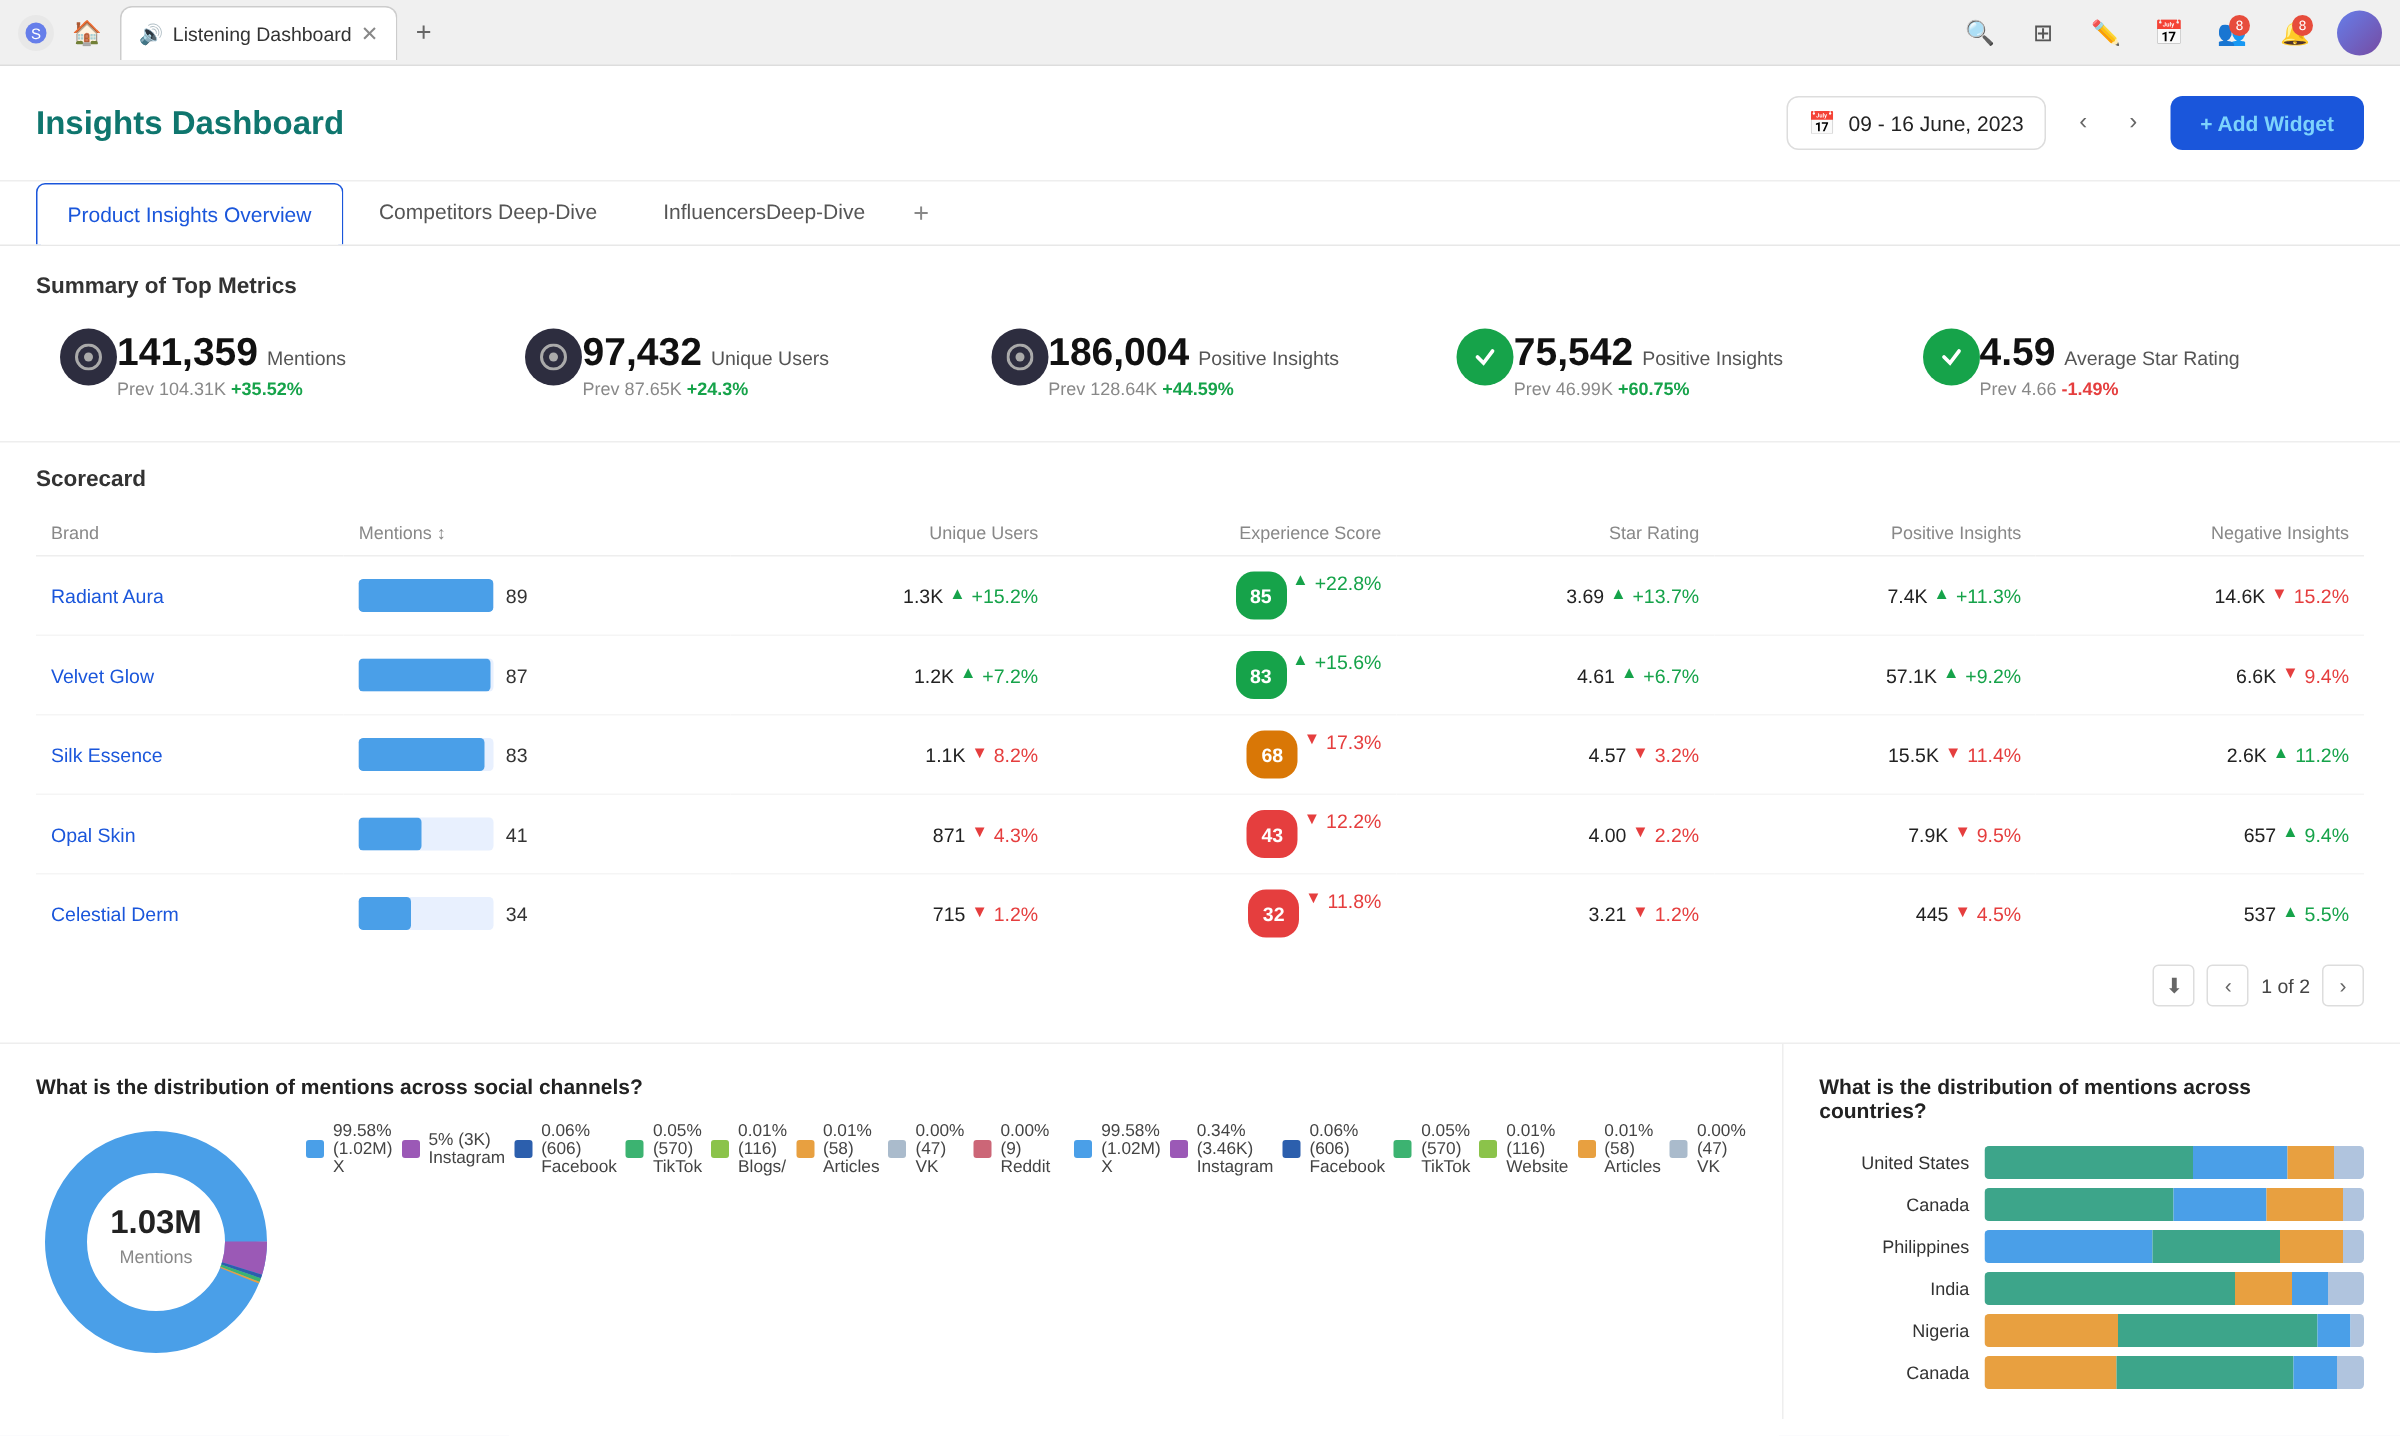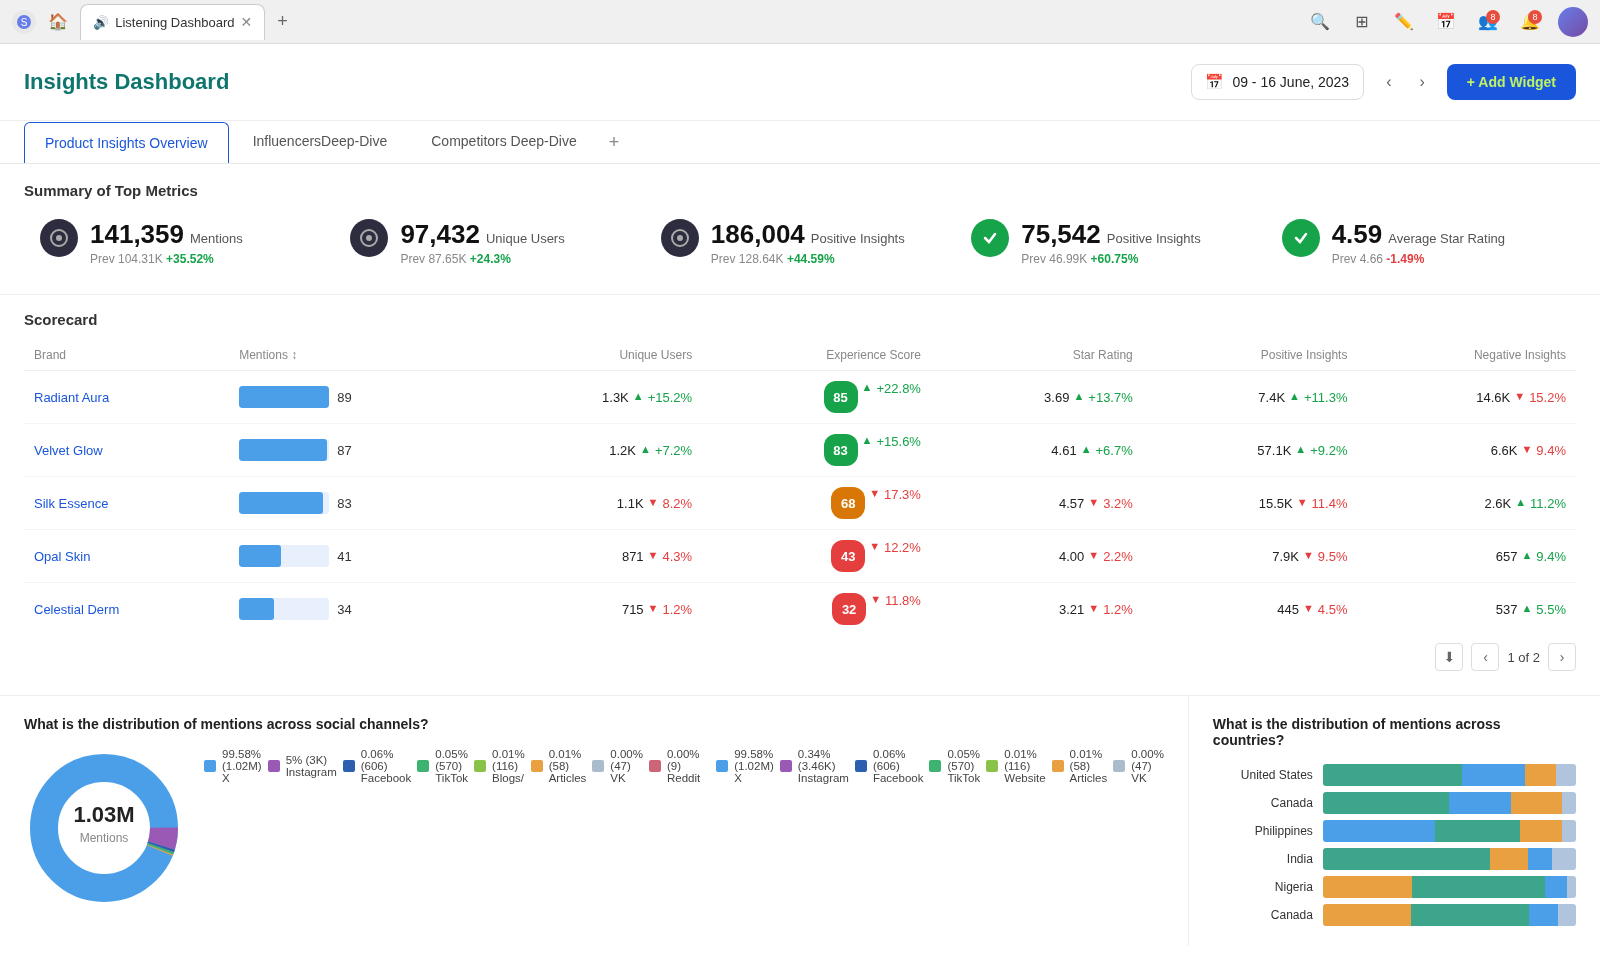--- a/index.html
+++ b/index.html
@@ -26,34 +26,34 @@
     
     .main { background: #fff; min-height: 913px; }
 
     
     .page-header { display: flex; align-items: center; padding: 20px 24px; border-bottom: 1px solid #eee; gap: 16px; }
     .page-title { font-size: 22px; font-weight: 700; color: #0f766e; flex: 1; }
     .date-picker { display: flex; align-items: center; gap: 8px; border: 1px solid #ddd; border-radius: 8px; padding: 8px 14px; cursor: pointer; background: #fff; }
     .date-picker .cal-icon { font-size: 15px; }
     .date-text { font-size: 14px; font-weight: 500; }
     .nav-arrow { background: none; border: none; cursor: pointer; font-size: 16px; color: #666; padding: 2px 6px; }
-    .add-widget-btn { background: #1a56db; color: #bef264; border: none; border-radius: 8px; padding: 10px 20px; font-size: 14px; font-weight: 600; cursor: pointer; white-space: nowrap; }
+    .add-widget-btn { background: #1a56db; color: #7dd3fc; border: none; border-radius: 8px; padding: 10px 20px; font-size: 14px; font-weight: 600; cursor: pointer; white-space: nowrap; }
 
     
     .tabs-bar { display: flex; align-items: center; padding: 0 24px; border-bottom: 1px solid #e8e8e8; gap: 4px; }
     .tab-item { padding: 12px 20px; cursor: pointer; font-size: 14px; color: #555; border-bottom: 2px solid transparent; white-space: nowrap; }
     .tab-item.active { color: #1a56db; border-bottom: 2px solid #1a56db; font-weight: 500; border: 1px solid #1a56db; border-bottom: none; border-radius: 6px 6px 0 0; margin-bottom: -1px; background: #fff; }
     .tab-add { font-size: 18px; color: #888; cursor: pointer; padding: 8px; }
 
     
     .section-title { font-size: 15px; font-weight: 600; color: #333; padding: 18px 24px 10px; }
 
     
     .metrics-row { display: flex; padding: 0 24px 18px; gap: 0; border-bottom: 1px solid #eee; }
-    .metric-card { display: flex; align-items: flex-start; gap: 12px; flex: 1; padding: 10px 16px; }
+    .metric-card { display: flex; align-items: flex-start; flex: 1; padding: 10px 16px; }
     .metric-icon { width: 38px; height: 38px; background: #2d2d3f; border-radius: 50%; display: flex; align-items: center; justify-content: center; font-size: 16px; flex-shrink: 0; }
     .metric-icon.green { background: #16a34a; }
     .metric-info {}
     .metric-main { display: flex; align-items: baseline; gap: 6px; }
     .metric-value { font-size: 26px; font-weight: 700; color: #111; }
     .metric-label { font-size: 13px; color: #555; }
     .metric-sub { font-size: 12px; color: #888; margin-top: 2px; }
     .metric-sub .pos { color: #16a34a; font-weight: 600; }
     .metric-sub .neg { color: #e53e3e; font-weight: 600; }
 
@@ -147,22 +147,22 @@
       <span class="cal-icon">📅</span>
       <span class="date-text">09 - 16 June, 2023</span>
     </div>
     <button class="nav-arrow">‹</button>
     <button class="nav-arrow">›</button>
     <button class="add-widget-btn">+ Add Widget</button>
   </div>
 
   <div class="tabs-bar">
     <div class="tab-item active">Product Insights Overview</div>
+    <div class="tab-item">Competitors Deep-Dive</div>
     <div class="tab-item">InfluencersDeep-Dive</div>
-    <div class="tab-item">Competitors Deep-Dive</div>
     <div class="tab-add">+</div>
   </div>
 
   <div class="section-title">Summary of Top Metrics</div>
 
   <div class="metrics-row">
 
     <div class="metric-card">
       <div class="metric-icon">
         <svg width="18" height="18" viewBox="0 0 18 18">

